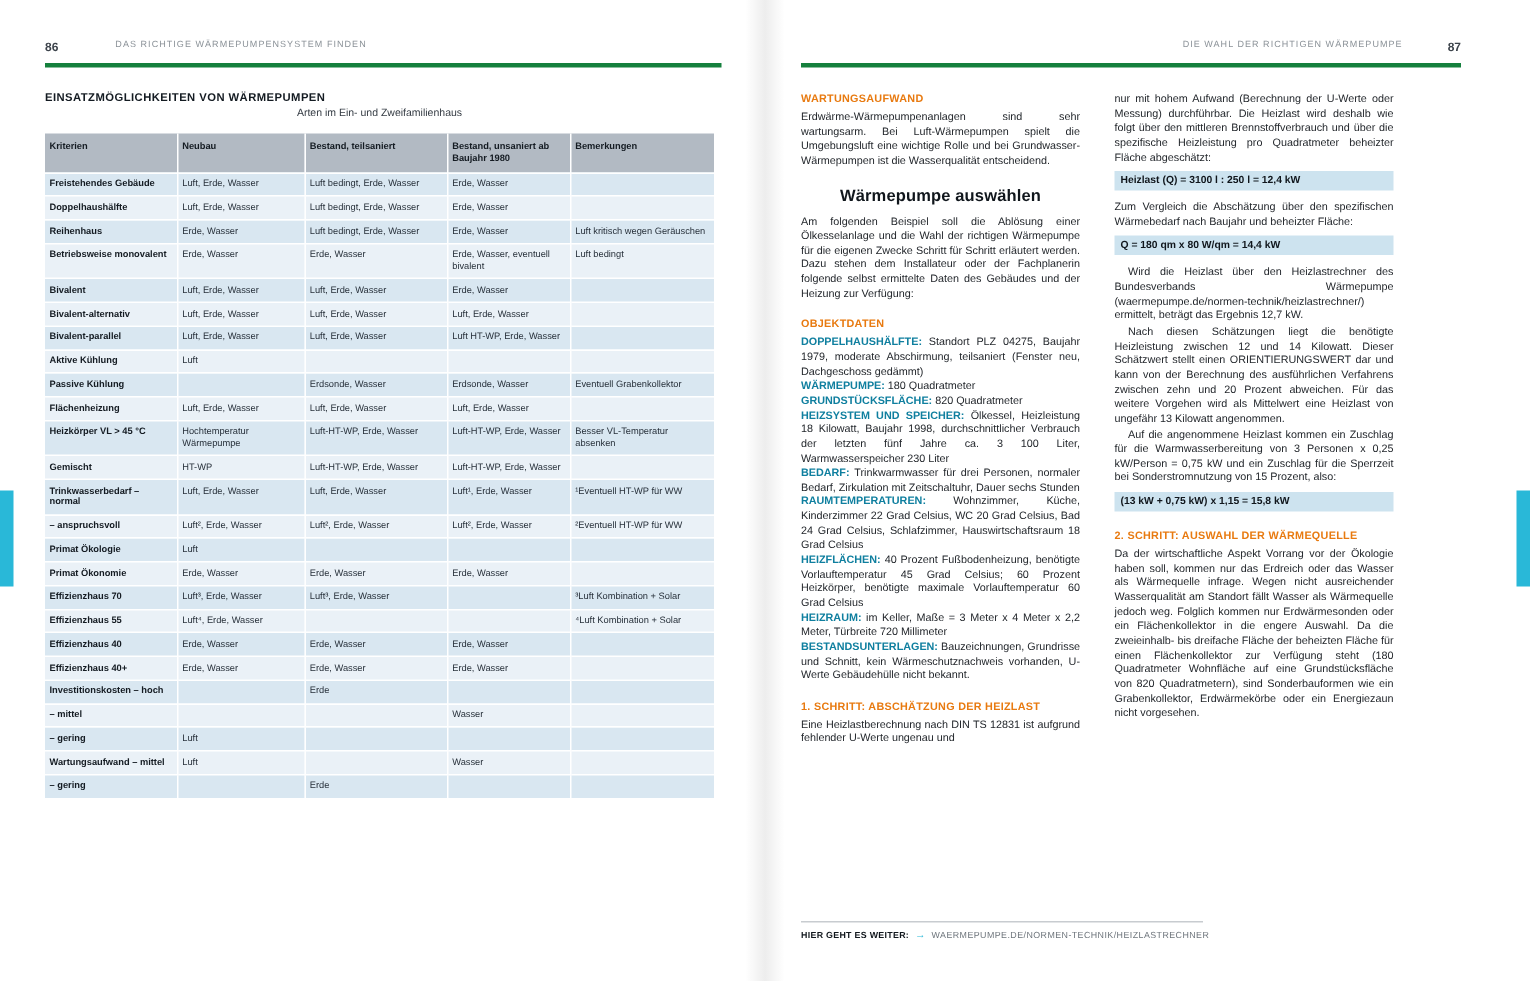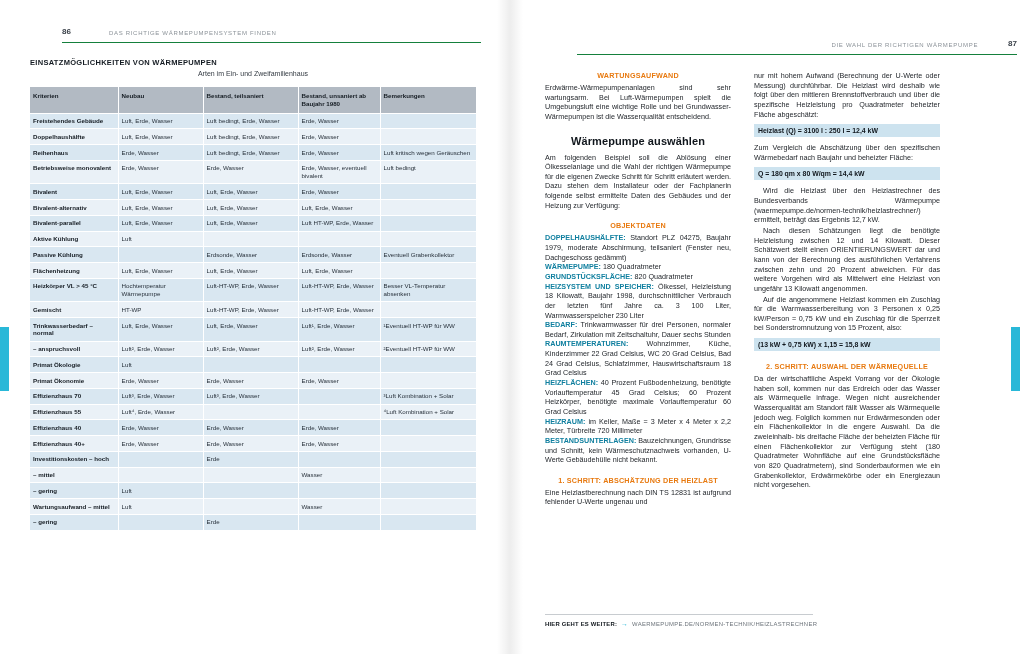--- a/index.html
+++ b/index.html
@@ -7,23 +7,23 @@
   body{font-family:"Liberation Sans",sans-serif;background:#ffffff;color:#1c232b;position:relative;overflow:hidden;}
   .spread{position:relative;width:1020px;height:654px;background:#fff;}
   .gutter{position:absolute;left:497px;top:0;width:26px;height:100%;
           background:linear-gradient(to right,rgba(0,0,0,0),rgba(0,0,0,0.07) 50%,rgba(0,0,0,0));pointer-events:none;}
   .edge-tab{position:absolute;width:9px;height:64px;top:327px;background:var(--accent-teal,#29b8d8);}
   .edge-tab.left{left:0;}
   .edge-tab.right{right:0;}
 
   .page{position:absolute;top:0;height:654px;width:510px;}
   .page-left{left:0;padding:0 29px 0 30px;}
-  .page-right{left:510px;padding:12px 0 0 35px;}
-
-  .running-head{display:flex;align-items:flex-end;padding-top:27px;padding-bottom:6px;border-bottom:1px solid #15803d;margin-left:32px;}
+  .page-right{left:499px;padding:0 0 0 35px;}
+
+  .running-head{display:flex;align-items:flex-start;padding-top:27px;padding-bottom:6px;border-bottom:3px solid #15803d;}
   .page-right .running-head{width:440px;}
   .running-head .pagenum{font-size:8px;font-weight:bold;color:#3c434b;}
   .running-head .head-text{font-size:6px;letter-spacing:0.7px;color:#8b9298;text-transform:uppercase;}
   .page-left .pagenum{margin-right:38px;}
   .page-right .head-text{margin-left:auto;}
   .page-right .pagenum{margin-left:30px;}
 
   
   .table-wrap{margin-top:15px;width:446px;}
   .table-title{text-align:left;font-weight:bold;font-size:7.5px;letter-spacing:0.3px;color:#141b22;}
@@ -36,21 +36,21 @@
   td.crit{font-weight:bold;color:#141b22;}
   tbody tr:nth-child(odd) td{background:var(--row-blue,#d9e7f1);}
   tbody tr:nth-child(even) td{background:var(--row-light,#eaf1f7);}
 
   
   .cols{display:flex;gap:23px;margin-top:16px;width:396px;}
   .col{width:186px;}
   .para,.od-item{font-size:7.2px;line-height:1.34;text-align:justify;color:#23272c;hyphens:auto;}
   .para{margin:0 0 1px;}
   .para.indent{text-indent:9px;}
-  .subhead{color:var(--heading-orange,#e87a10);font-size:7.2px;font-weight:bold;letter-spacing:0.2px;margin:11px 0 3px;text-align:center;}
+  .subhead{color:var(--heading-orange,#e87a10);font-size:7.2px;font-weight:bold;letter-spacing:0.2px;margin:11px 0 3px;}
   .col > :first-child{margin-top:0;}
   .bighead{font-size:11px;font-weight:bold;color:#10161c;margin:13px 0 6px;letter-spacing:0.1px;text-align:center;}
   .formula{background:var(--formula-bg,#cde3ef);font-weight:bold;font-size:6.9px;padding:3px 4px;margin:5px 0 6px;color:#10161c;}
   .od-label{font-weight:bold;color:var(--label-teal,#0f7f9f);}
 
   .page-footer{position:absolute;left:35px;bottom:27px;width:268px;border-top:1px solid #c8ccd0;
                padding-top:5px;font-size:5.9px;display:flex;align-items:baseline;gap:4px;white-space:nowrap;}
   .footer-label{font-weight:bold;color:#10161c;letter-spacing:0.2px;}
   .footer-arrow{color:var(--accent-teal,#29b8d8);font-weight:bold;font-size:7px;}
   .footer-link{color:#6d747b;letter-spacing:0.3px;text-decoration:none;}

